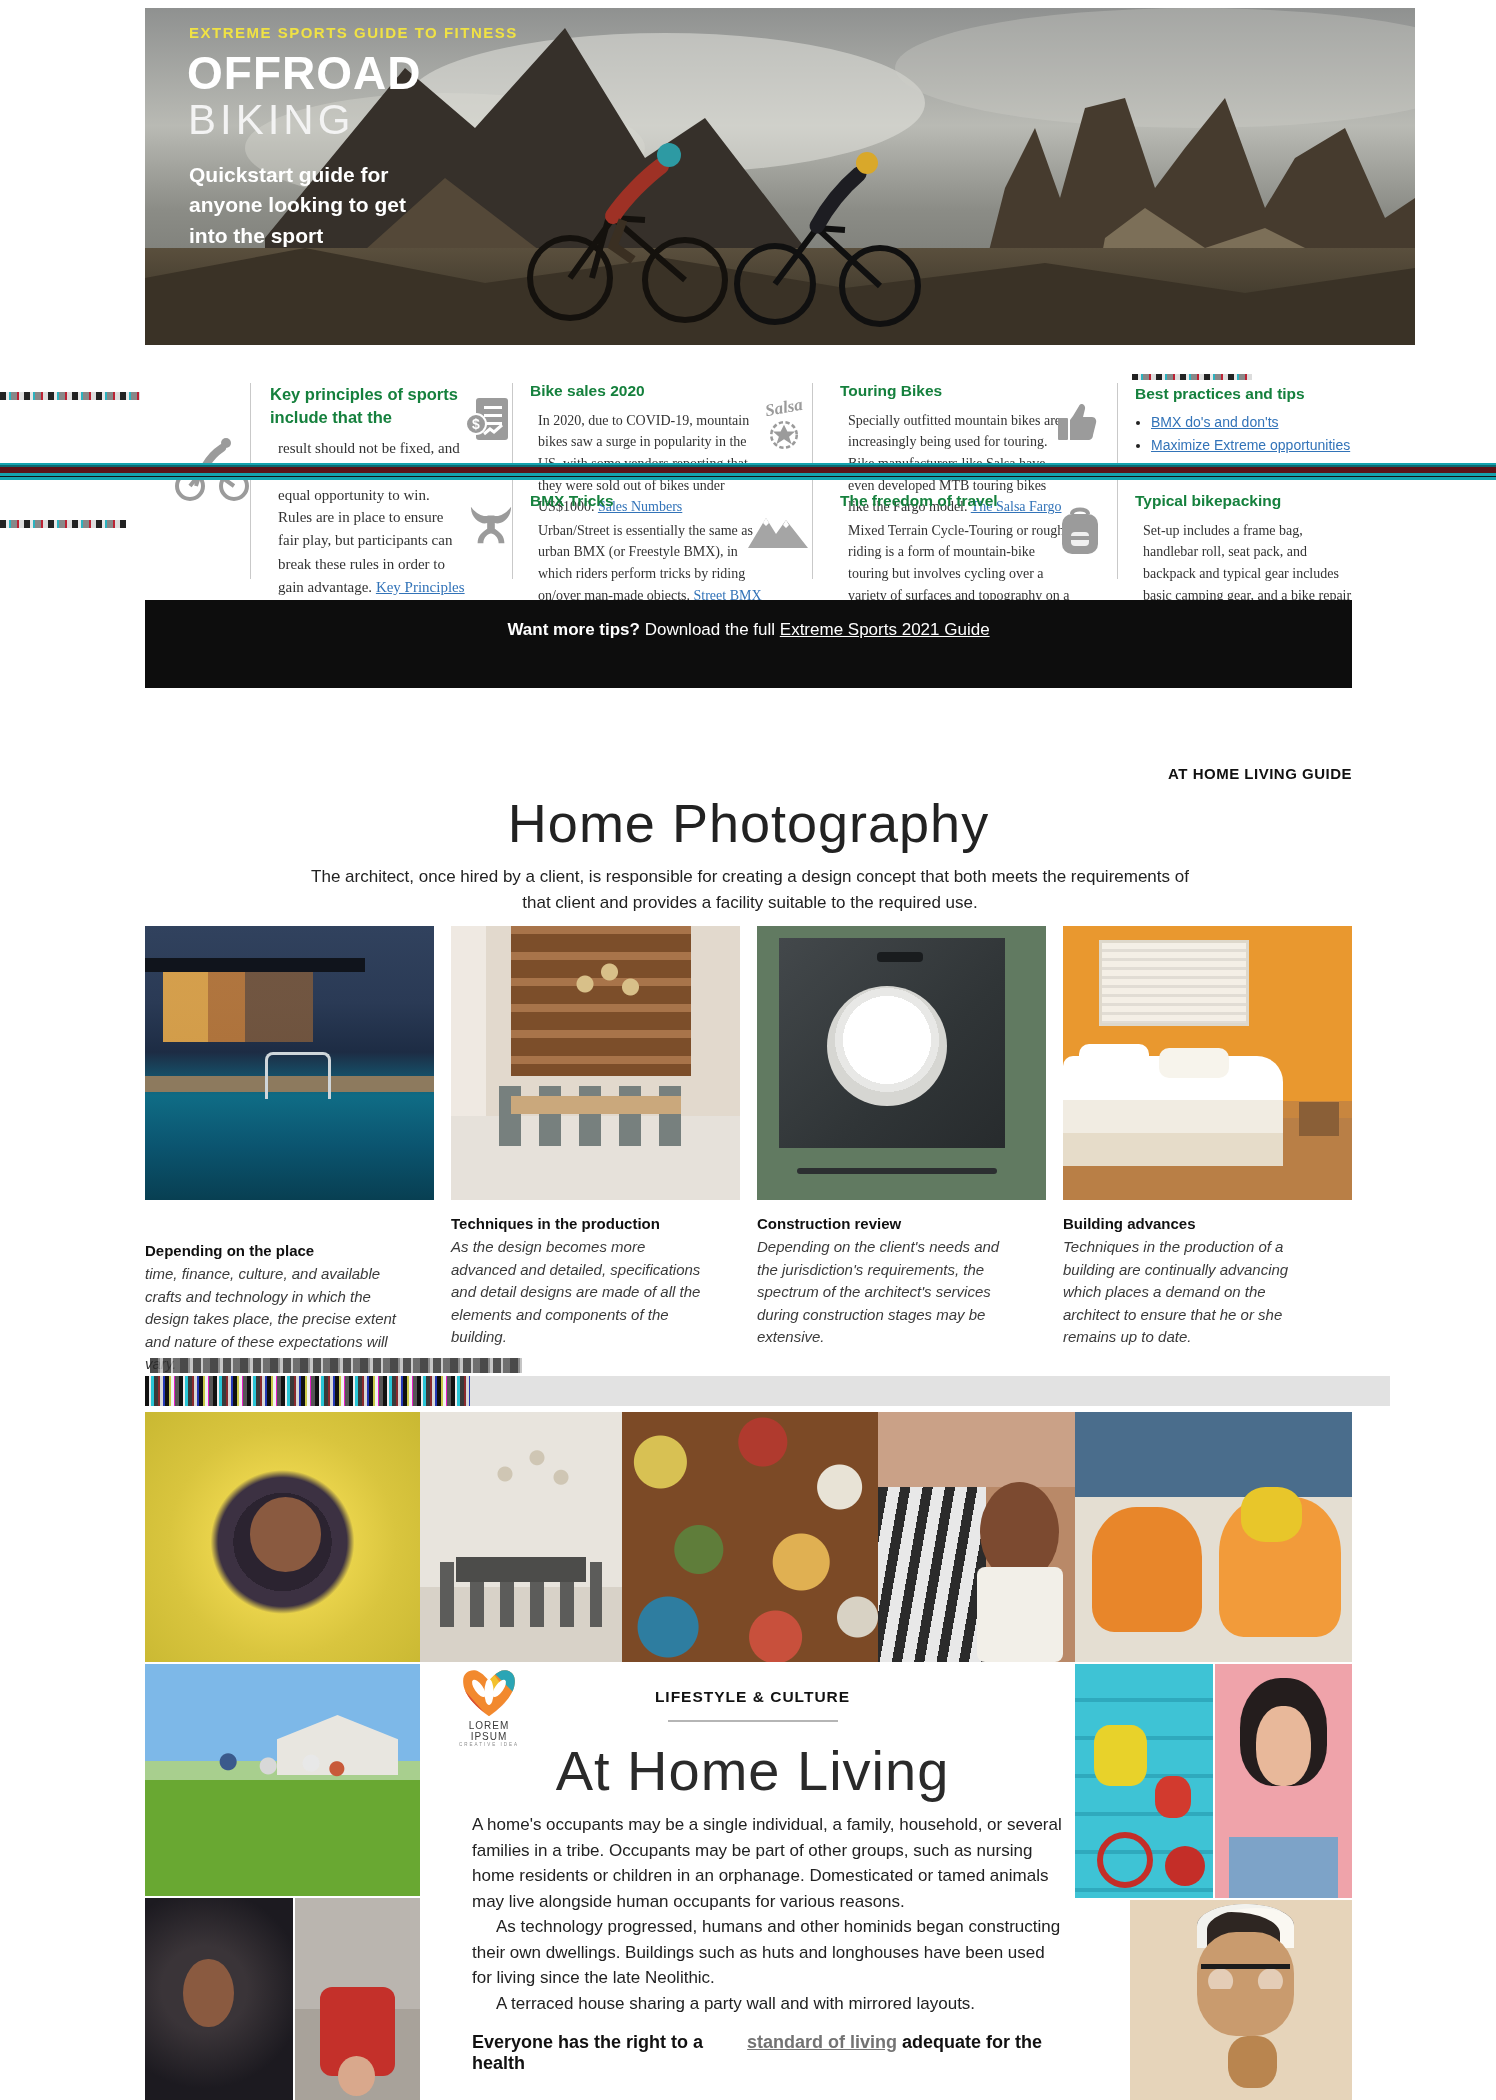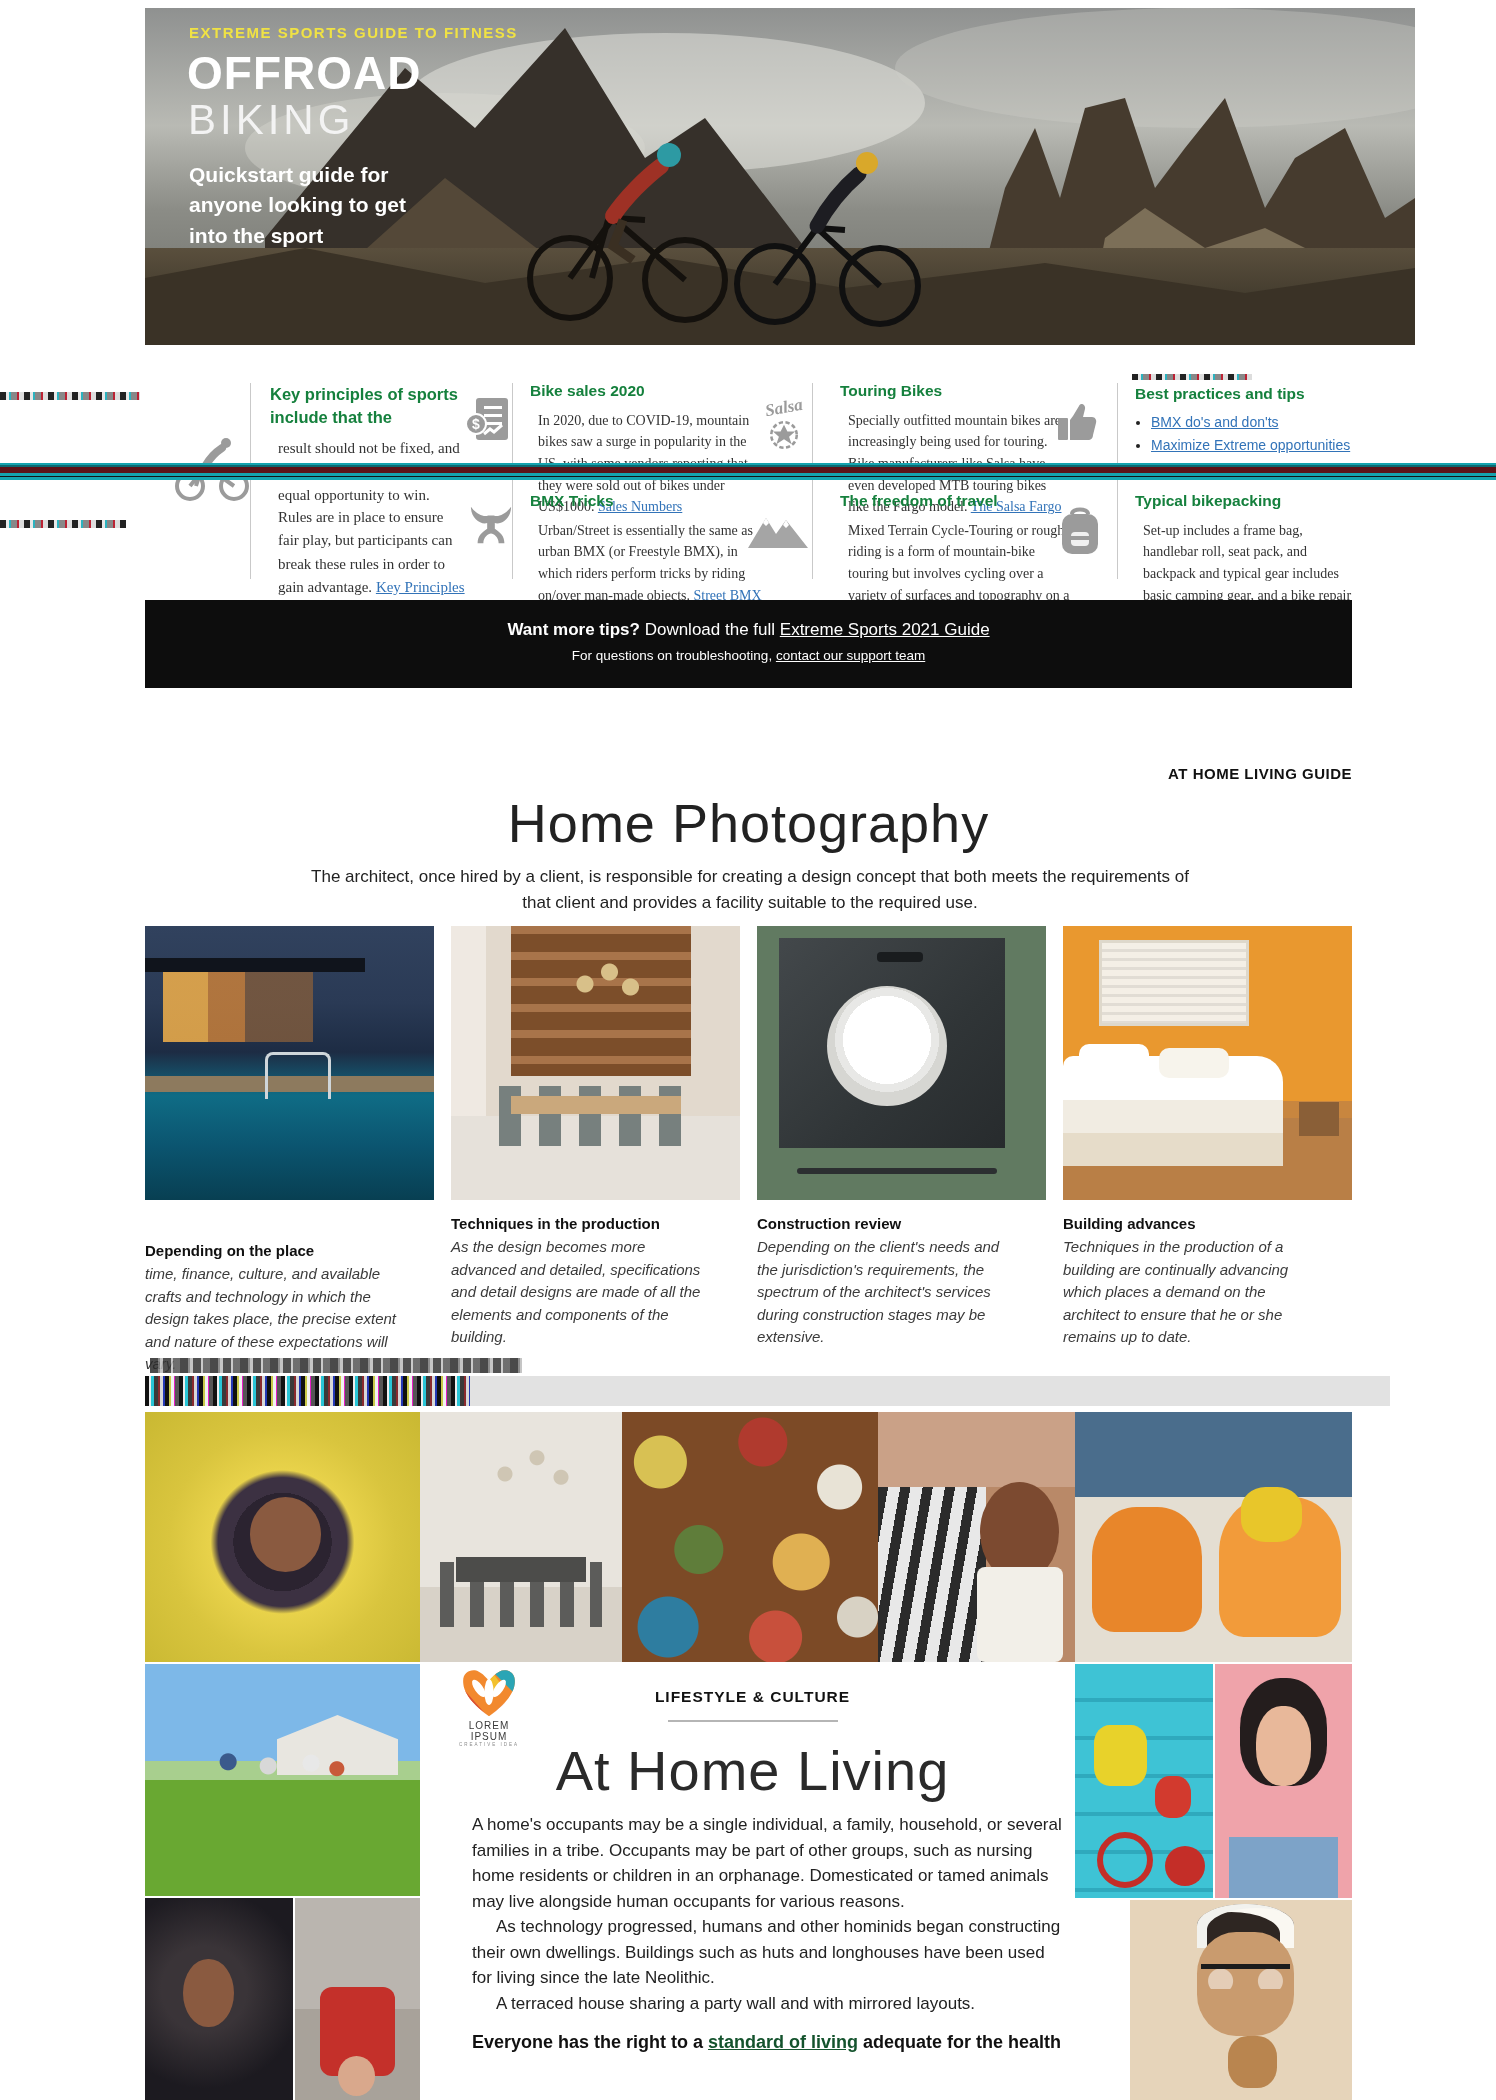--- a/index.html
+++ b/index.html
@@ -165,21 +165,21 @@
   
   .home-eyebrow{left:430px;top:1688px;width:645px;text-align:center;font-size:15.5px;
     font-weight:bold;letter-spacing:1px;color:#111;}
   .home-rule{left:668px;top:1720px;width:170px;height:2px;background:#b5b5b5;}
   .home-title{left:430px;top:1738px;width:645px;text-align:center;font-size:56px;font-weight:300;
     letter-spacing:1px;color:#2a2a2a;}
   .home-body{left:472px;top:1812px;width:595px;font-size:17px;line-height:25.5px;color:#222;}
   .home-body p{margin:0;}
   .home-body p.ind{text-indent:24px;}
   .home-cta{left:472px;top:2032px;width:595px;font-size:18px;font-weight:bold;color:#111;}
-  .home-cta a{color:#14532d;text-decoration:underline;cursor:pointer;}
+  .home-cta a{color:#737373;text-decoration:underline;cursor:pointer;margin-left:39px;}
   .logo{left:450px;top:1668px;width:78px;text-align:center;}
   .logo .l1{font-size:10px;letter-spacing:1px;color:#3a3a3a;margin-top:2px;}
   .logo .l2{font-size:4.5px;letter-spacing:2px;color:#8a8a8a;}
 </style>
 </head>
 <body>
 
 <div class="page">
 
   <div class="abs hero">
@@ -347,23 +347,20 @@
     <p class="fhead">Typical bikepacking</p>
     <p class="fbody">
       <span>Set-up includes a frame bag, handlebar roll, seat pack, and backpack and typical gear includes basic camping gear, and a bike repair kit. </span><a class="lnk">Set up prices</a>
     </p>
   </div>
 
   <div class="abs banner">
     <div class="l1">
       <b>Want more tips?</b><span> Download the full </span><a>Extreme Sports 2021 Guide</a>
     </div>
-    <div class="l2">
-      <span>For questions on troubleshooting, </span><a>contact our support team</a>
-    </div>
   </div>
 
   <div class="abs ph-eyebrow">AT HOME LIVING GUIDE</div>
   <div class="abs ph-title">Home Photography</div>
   <div class="abs ph-intro">The architect, once hired by a client, is responsible for creating a design concept that both meets the requirements of that client and provides a facility suitable to the required use.</div>
 
   <div class="photo p-house" style="left:145px;">
     <div class="roof"></div>
       <div class="glass"></div>
       <div class="deck"></div>

